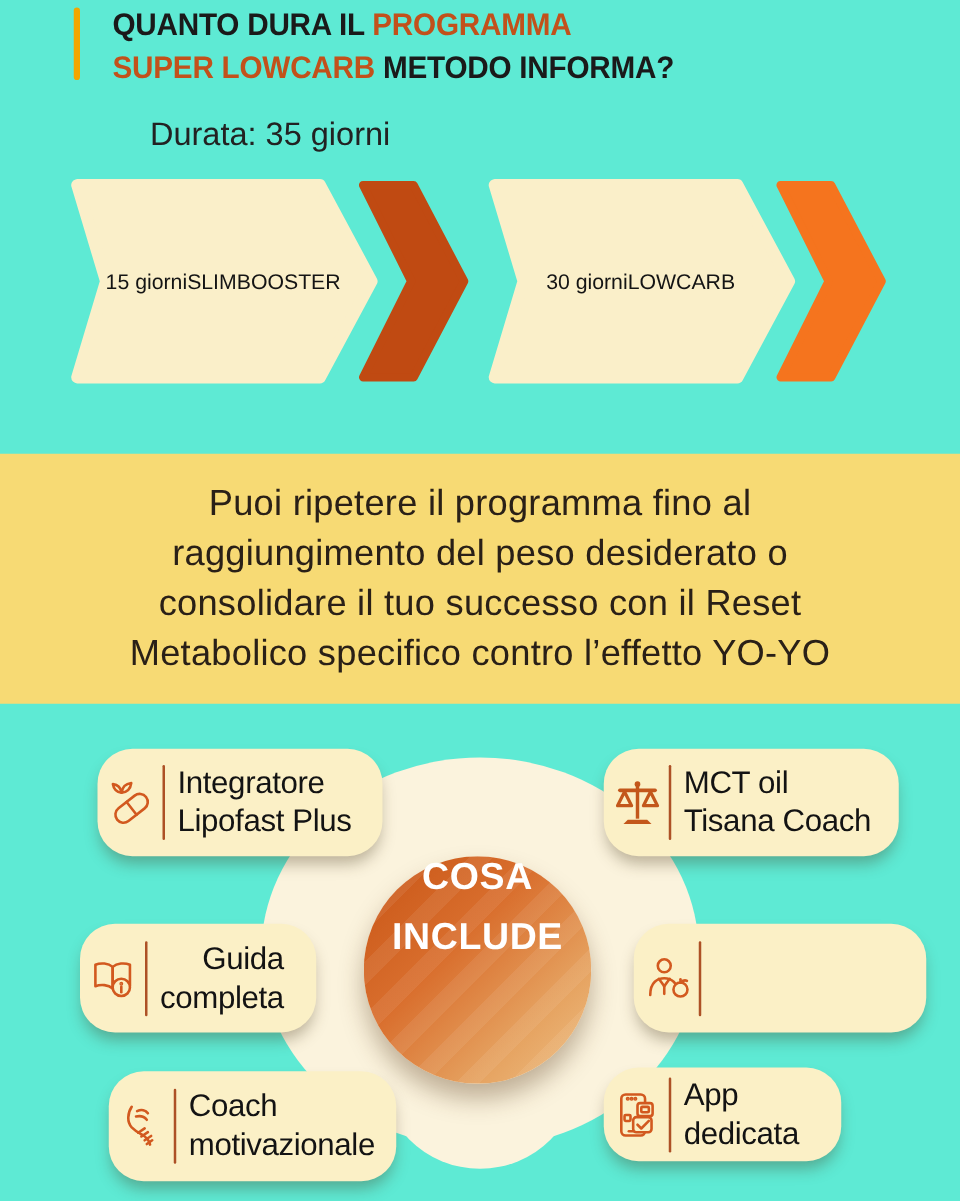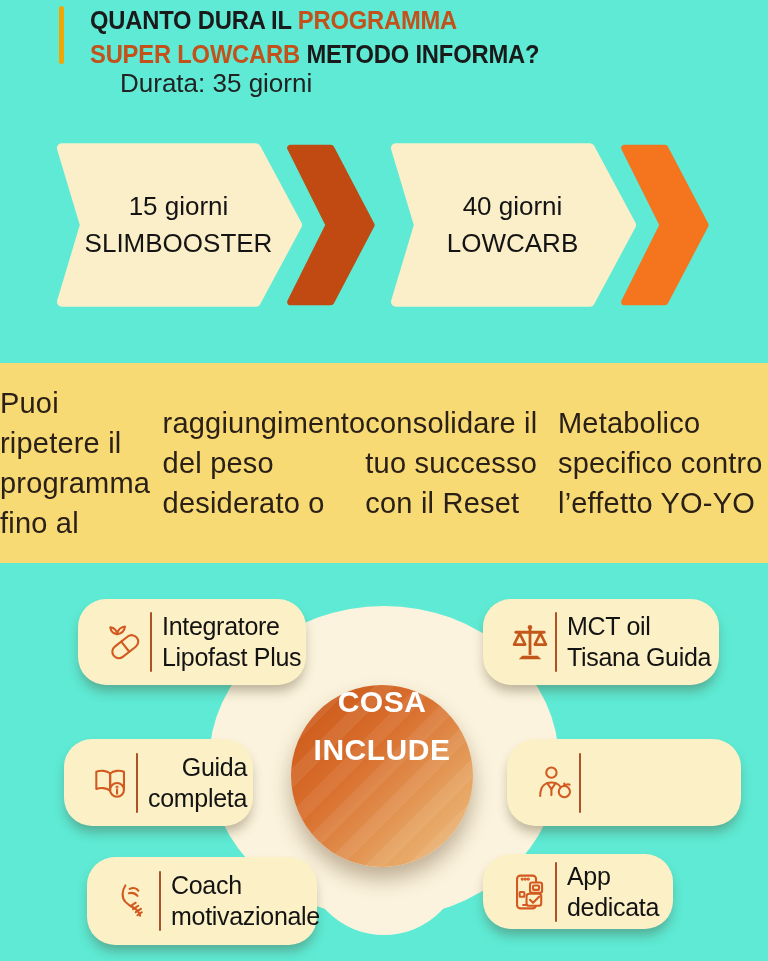--- a/index.html
+++ b/index.html
@@ -10,49 +10,49 @@
     font-family:"Liberation Sans", sans-serif;
     color:#1a1a1a;
   }
   
   .accent-bar { position:absolute; left:59px; top:6px; width:5px; height:58px;
     border-radius:3px; background:#F2A600; }
   .title { position:absolute; left:90px; top:3px; font-weight:700; font-size:25px;
     line-height:34px; letter-spacing:-0.2px; transform:scaleX(0.95); transform-origin:left top;
     white-space:nowrap; }
   .title .accent { color:#C2511B; }
-  .subtitle { position:absolute; left:120px; top:68px; font-size:26px; color:#222; }
+  .subtitle { position:absolute; left:120px; top:92px; font-size:26px; color:#222; }
   
   .timeline { position:absolute; left:56px; top:142px; display:flex; gap:12px; }
   .arrow-unit { position:relative; width:322px; height:166px; }
   .arrow-unit svg { display:block; }
   .arrow-label { position:absolute; left:0; top:0; width:245px; height:100%;
-    display:flex; flex-direction:column; align-items:center; justify-content:center;
-    font-size:26px; line-height:37px; color:#141414; text-align:center; }
+    display:flex; flex-direction:row; align-items:center; justify-content:center;
+    font-size:17px; line-height:37px; color:#141414; text-align:center; }
   
   .banner { position:absolute; left:0; top:363px; width:768px; height:200px;
-    background:#F7DA74; display:flex; align-items:center;
+    background:#F7DA74; display:flex; flex-direction:column; align-items:center;
     justify-content:center; font-size:29px; line-height:40px; font-weight:500;
     color:#2A2017; letter-spacing:0.2px; }
   
   .includes { position:absolute; left:0; top:563px; width:768px; height:398px; }
   .blob { position:absolute; background:#FBF3DD; border-radius:50%; }
   .blob-main { left:209px; top:43px; width:350px; height:312px; }
   .blob-bottom { left:304px; top:212px; width:160px; height:160px; }
   .center-circle { position:absolute; left:291px; top:122px; width:182px; height:182px;
     border-radius:50%; z-index:2;
     background:
       repeating-linear-gradient(135deg, rgba(255,255,255,0.07) 0 14px, rgba(255,255,255,0) 14px 30px),
       linear-gradient(135deg,#C85415 0%, #D96F2E 40%, #E6A462 75%, #EFC084 100%);
     box-shadow:0 12px 20px rgba(80,50,20,0.35);
     display:flex; flex-direction:column; align-items:center; justify-content:flex-start;
     gap:14px; color:#fff; font-weight:700; font-size:30px; letter-spacing:0.5px; }
   .card { position:absolute; background:#FBF0C6; border-radius:28px; z-index:3;
     box-shadow:0 8px 12px -2px rgba(70,55,25,0.35);
-    display:flex; align-items:center; padding-left:28px; }
+    display:flex; align-items:center; padding-left:8px; }
   .icon-box { width:38px; height:46px; display:flex; align-items:center; justify-content:center; flex:0 0 auto; }
   .divider { width:2px; height:60px; background:#AD5126; border-radius:1px;
     margin:0 10px 0 6px; flex:0 0 auto; }
   .card-text { font-size:25px; line-height:31px; font-weight:500; letter-spacing:-0.3px;
     color:#131313; white-space:nowrap; }
   .c1 { left:78px;  top:36px;  width:228px; height:86px; }
   .c2 { left:483px; top:36px;  width:236px; height:86px; }
   .c3 { left:64px;  top:176px; width:189px; height:87px;text-align:right; }
   .c4 { left:507px; top:176px; width:234px; height:87px; }
   .c5 { left:87px;  top:294px; width:230px; height:88px; }
@@ -81,21 +81,21 @@
         <div>15 giorni</div>
         <div>SLIMBOOSTER</div>
       </div>
     </div>
     <div class="arrow-unit">
       <svg width="322" height="166" viewBox="0 0 335 172">
         <polygon points="6,6 208,6 251,86 208,166 6,166 30,86" fill="#FAEFC9" stroke="#FAEFC9" stroke-width="10" stroke-linejoin="round"></polygon>
         <polygon points="244,6 286,6 328,86 286,166 244,166 284,86" fill="#F5741E" stroke="#F5741E" stroke-width="7" stroke-linejoin="round"></polygon>
       </svg>
       <div class="arrow-label">
-        <div>40 giorni</div>
+        <div>30 giorni</div>
         <div>LOWCARB</div>
       </div>
     </div>
   </div>
 
   <div class="banner">
     <div>Puoi ripetere il programma fino al</div>
     <div>raggiungimento del peso desiderato o</div>
     <div>consolidare il tuo successo con il Reset</div>
     <div>Metabolico specifico contro l’effetto YO-YO</div>
@@ -139,21 +139,21 @@
           </g>
           <g fill="none" stroke="#C3571B" stroke-width="3" stroke-linejoin="round">
             <path d="M10 12 L3.5 25 H16.5 Z"></path>
             <path d="M34 12 L27.5 25 H40.5 Z"></path>
           </g>
         </svg>
       </div>
       <div class="divider"></div>
       <div class="card-text">
         <div>MCT oil</div>
-        <div>Tisana Guida</div>
+        <div>Tisana Coach</div>
       </div>
     </div>
 
     <div class="card c3">
       <div class="icon-box">
         <svg class="icn" width="40" height="44" viewBox="0 0 44 44">
           <path d="M21 11 C17 7.5 10 7 5 9 V29 C10 27 17 27.5 21 31 Z"></path>
           <path d="M21 11 C25 7.5 32 7 37 9 V29 C32 27 25 27.5 21 31 Z"></path>
           <circle cx="29" cy="30" r="8" fill="#FBF0C6"></circle>
           <circle cx="29" cy="26.6" r="0.6" fill="#D2591F"></circle>

